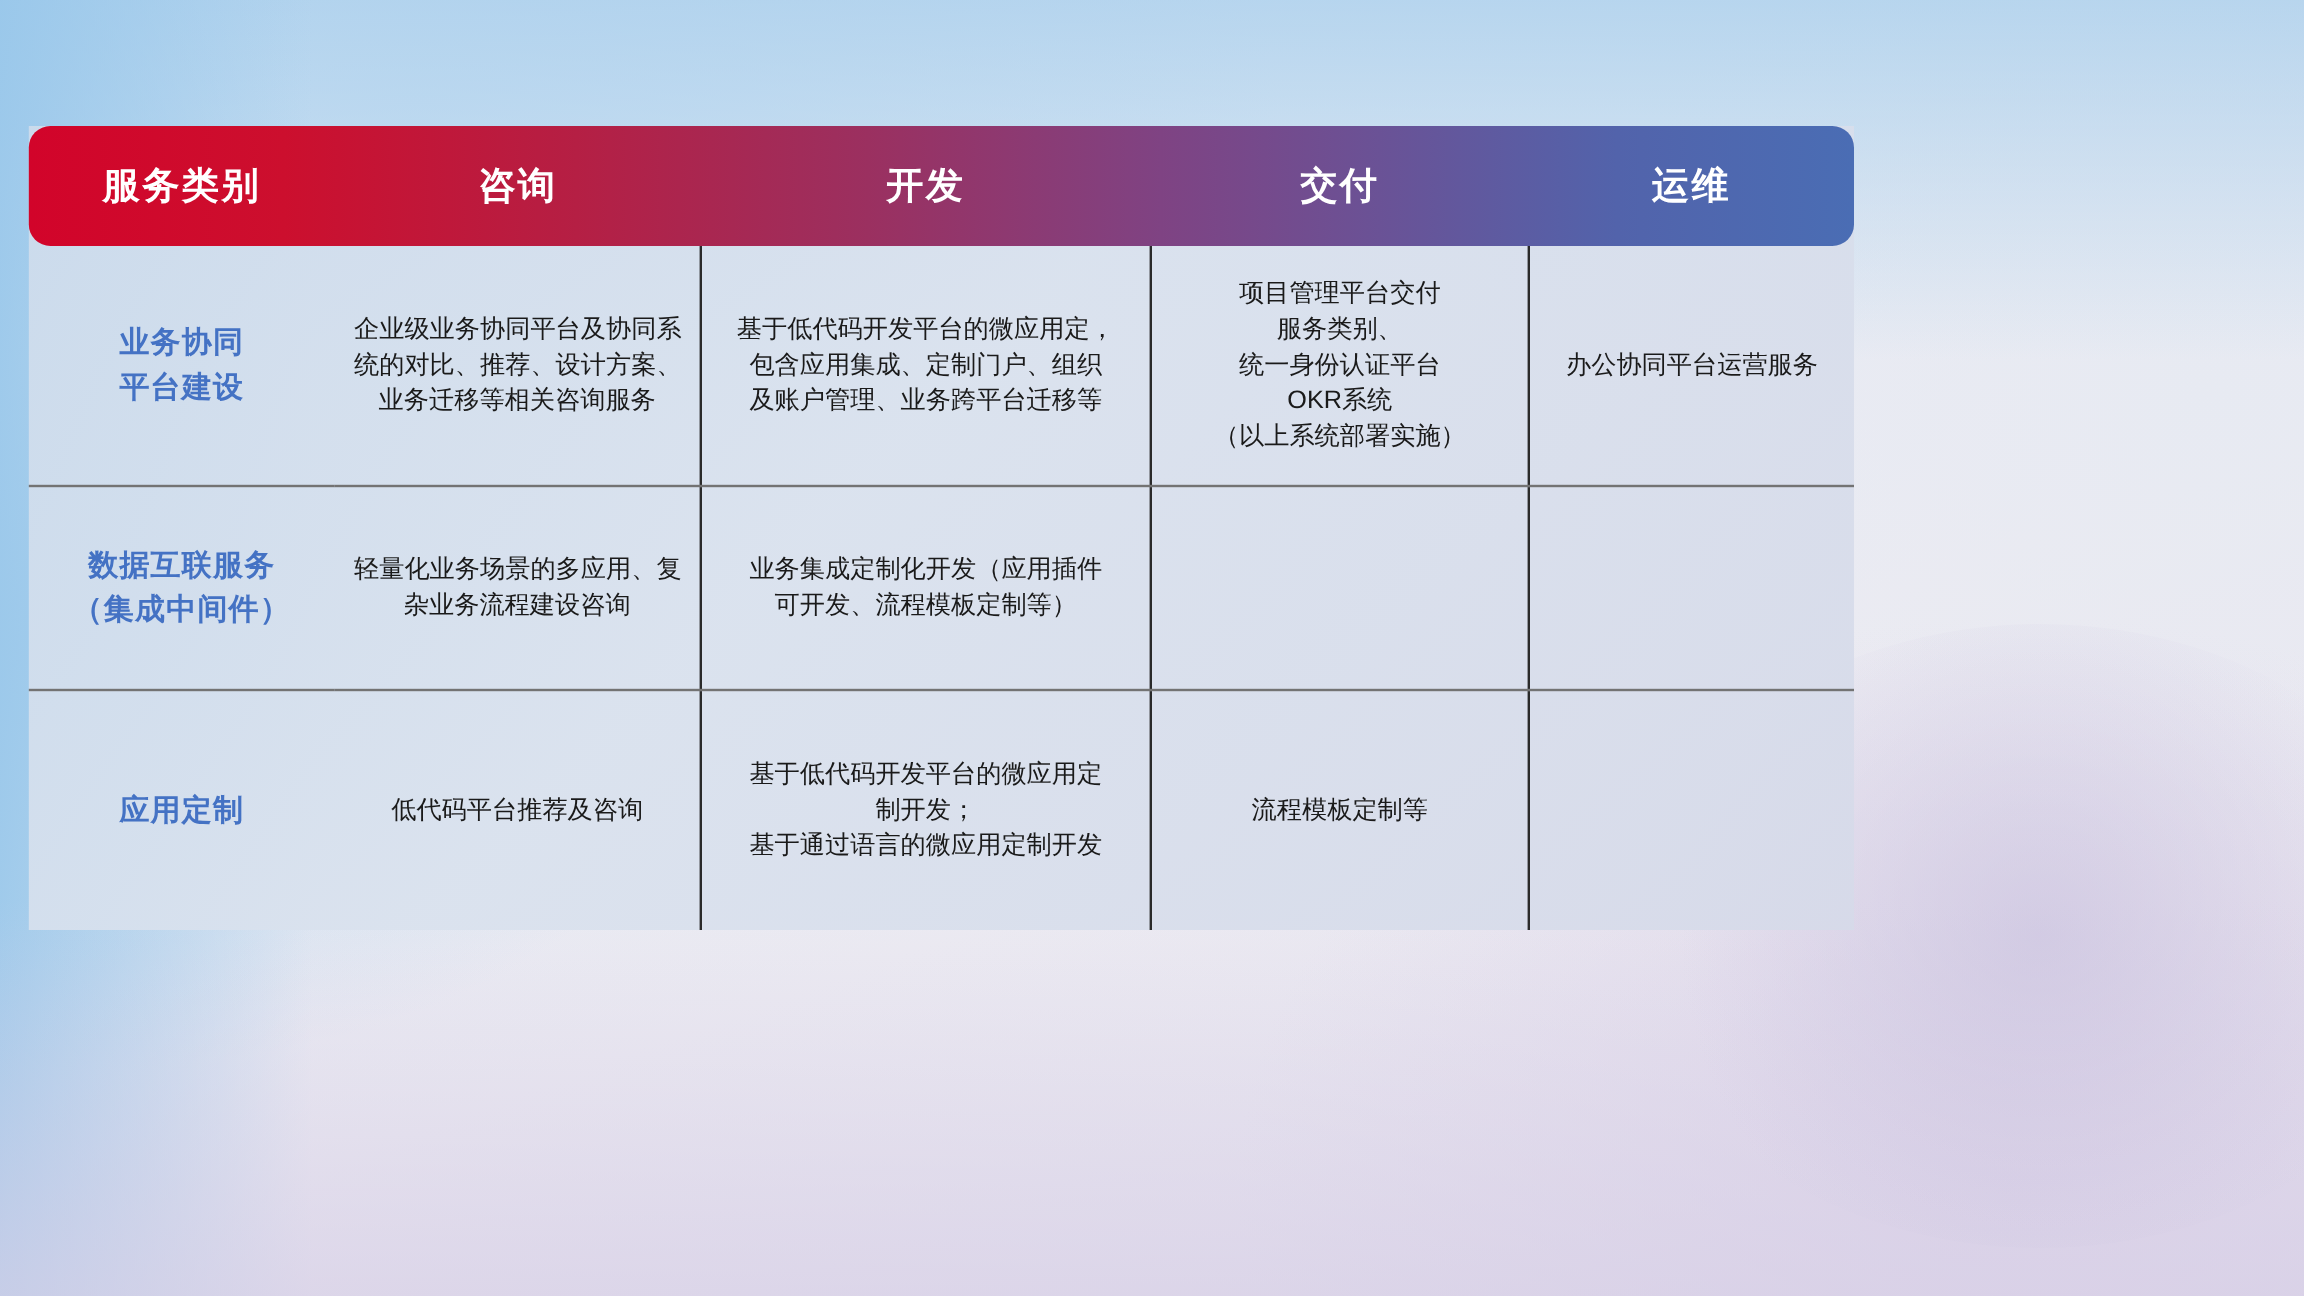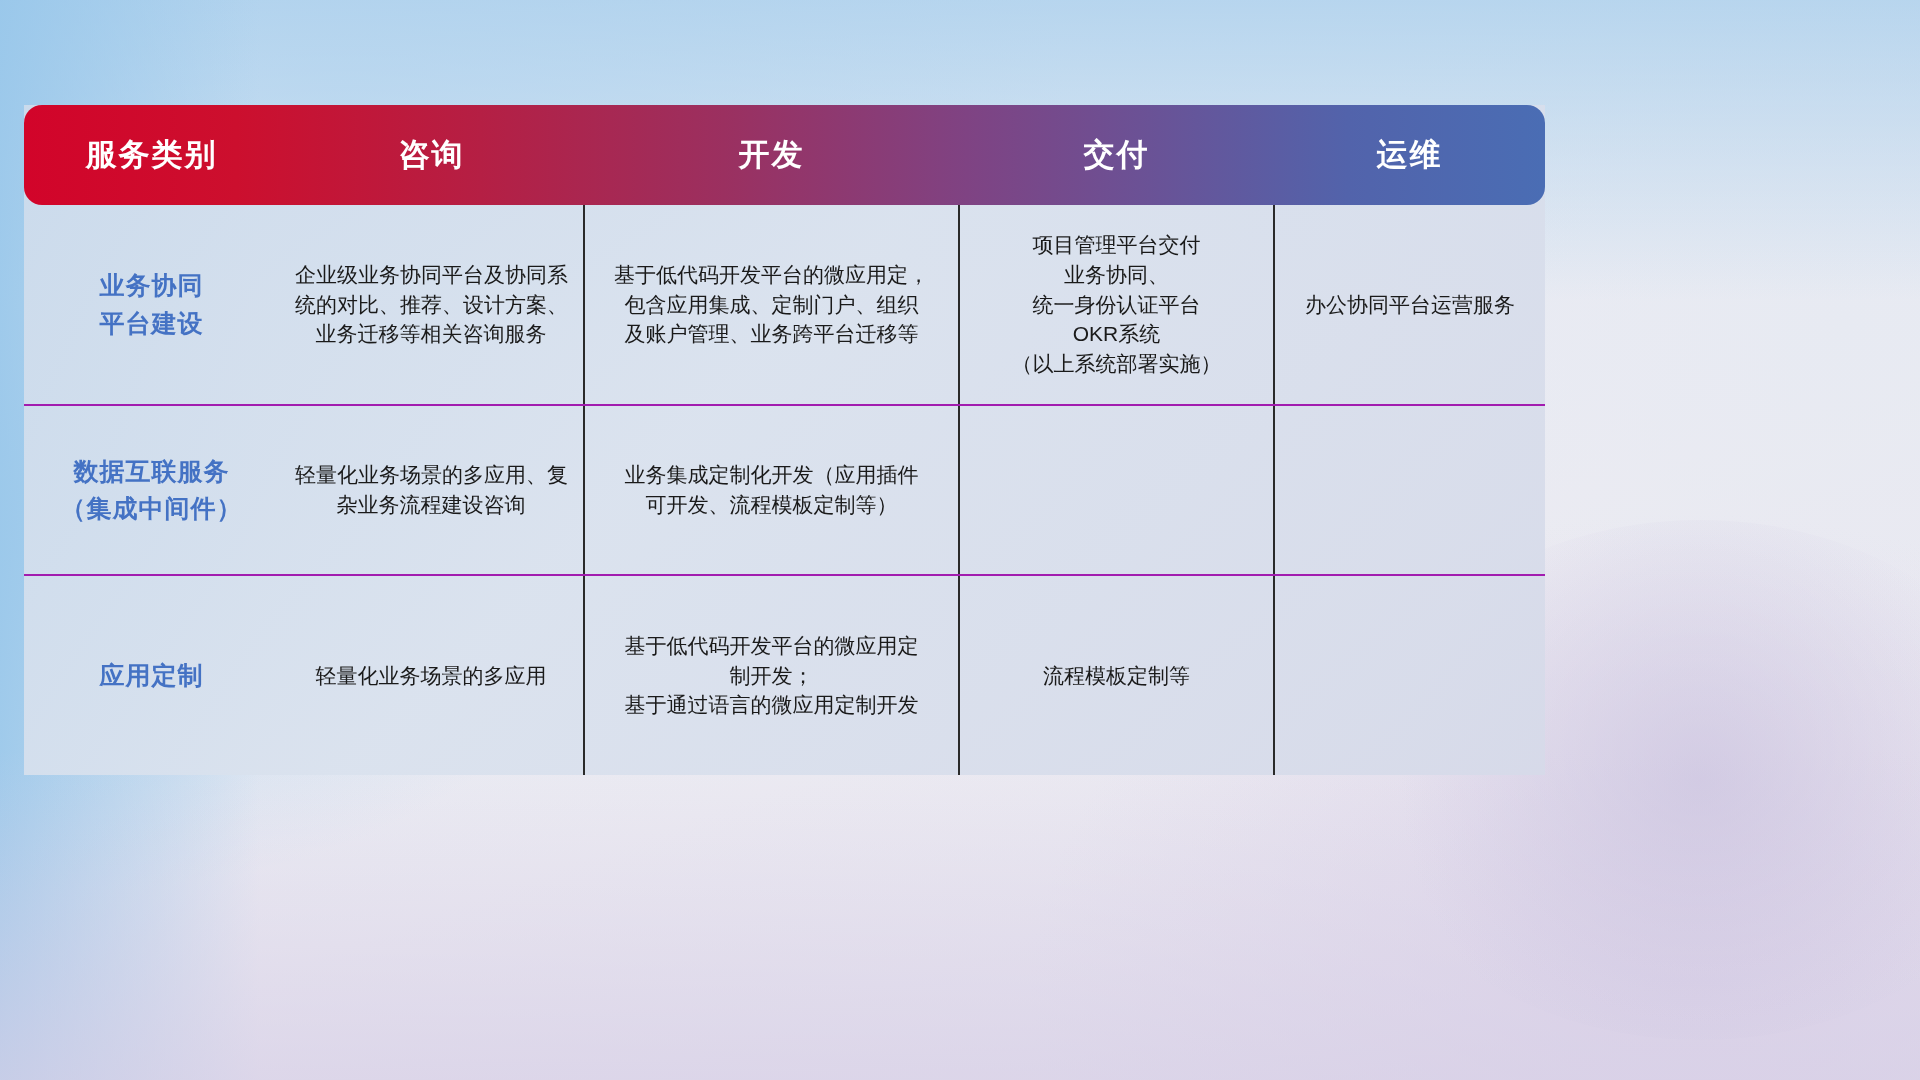--- a/index.html
+++ b/index.html
@@ -105,21 +105,21 @@
         #7f4383 62%,
         #6a5296 74%,
         #5263ab 87%,
         #4a6db4 100%);
     z-index: 1;
   }
 
   
   tbody td {
     border-right: 2px solid #2a2a2a;
-    border-bottom: 2px solid #a21caf;
+    border-bottom: 2px solid #737373;
     vertical-align: middle;
     text-align: center;
     color: #1a1a1a;
     font-size: 21px;
     line-height: 1.42;
     padding: 14px 16px;
     position: relative;
     z-index: 2;
   }
   tbody tr:last-child td { border-bottom: none; }
@@ -183,21 +183,21 @@
             <span class="cell-line">统的对比、推荐、设计方案、</span>
             <span class="cell-line">业务迁移等相关咨询服务</span>
           </td>
         <td>
             <span class="cell-line">基于低代码开发平台的微应用定，</span>
             <span class="cell-line">包含应用集成、定制门户、组织</span>
             <span class="cell-line">及账户管理、业务跨平台迁移等</span>
           </td>
         <td>
             <span class="cell-line">项目管理平台交付</span>
-            <span class="cell-line">业务协同、</span>
+            <span class="cell-line">服务类别、</span>
             <span class="cell-line">统一身份认证平台</span>
             <span class="cell-line">OKR系统</span>
             <span class="cell-line">（以上系统部署实施）</span>
           </td>
         <td>
             <span class="cell-line">办公协同平台运营服务</span>
           </td>
       </tr>
       <tr class="r2">
         <td class="cat-cell" style="color: rgb(68, 114, 196);">
@@ -213,21 +213,21 @@
             <span class="cell-line">可开发、流程模板定制等）</span>
           </td>
         <td></td>
         <td></td>
       </tr>
       <tr class="r3">
         <td class="cat-cell" style="color: rgb(68, 114, 196);">
             <span class="cell-line">应用定制</span>
           </td>
         <td>
-            <span class="cell-line">轻量化业务场景的多应用</span>
+            <span class="cell-line">低代码平台推荐及咨询</span>
           </td>
         <td>
             <span class="cell-line">基于低代码开发平台的微应用定</span>
             <span class="cell-line">制开发；</span>
             <span class="cell-line">基于通过语言的微应用定制开发</span>
           </td>
         <td>
             <span class="cell-line">流程模板定制等</span>
           </td>
         <td></td>

